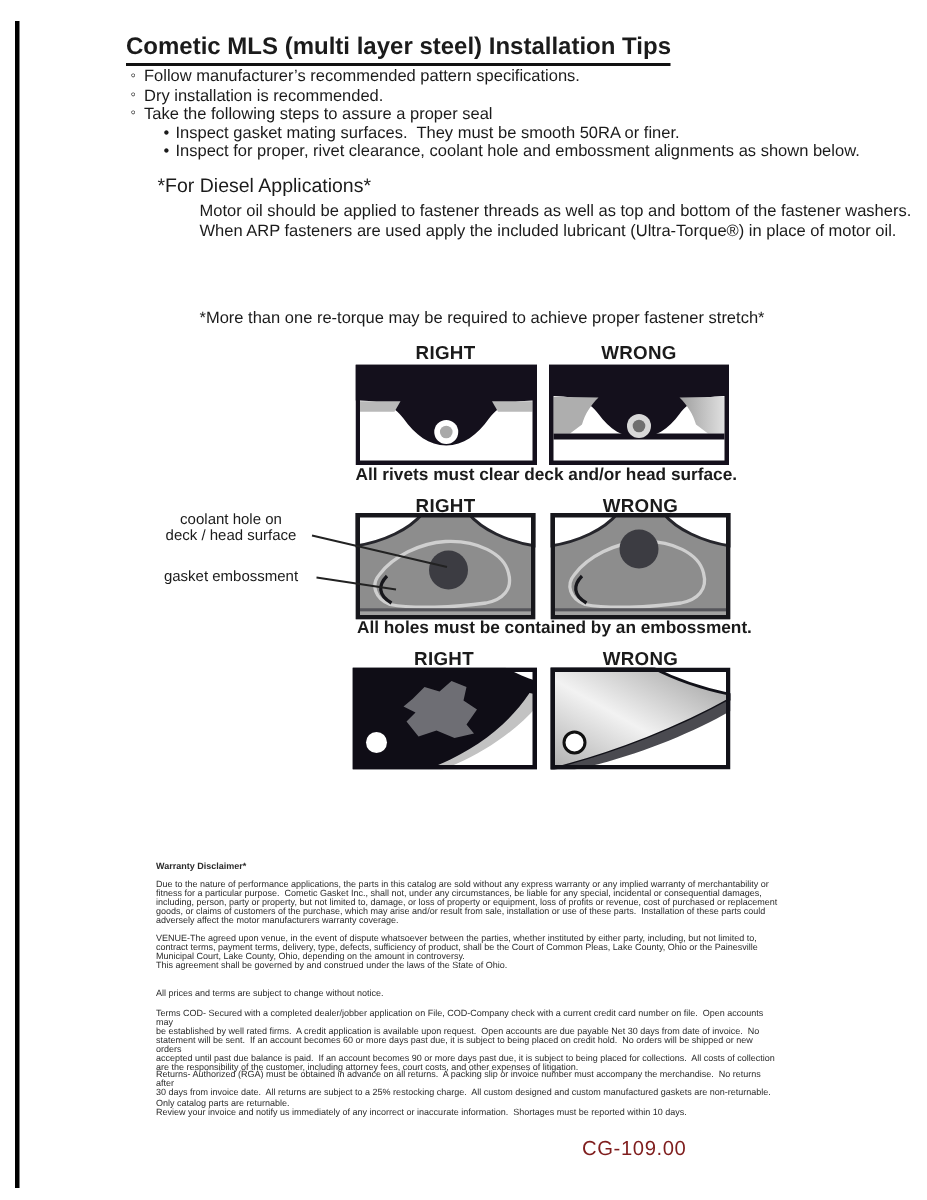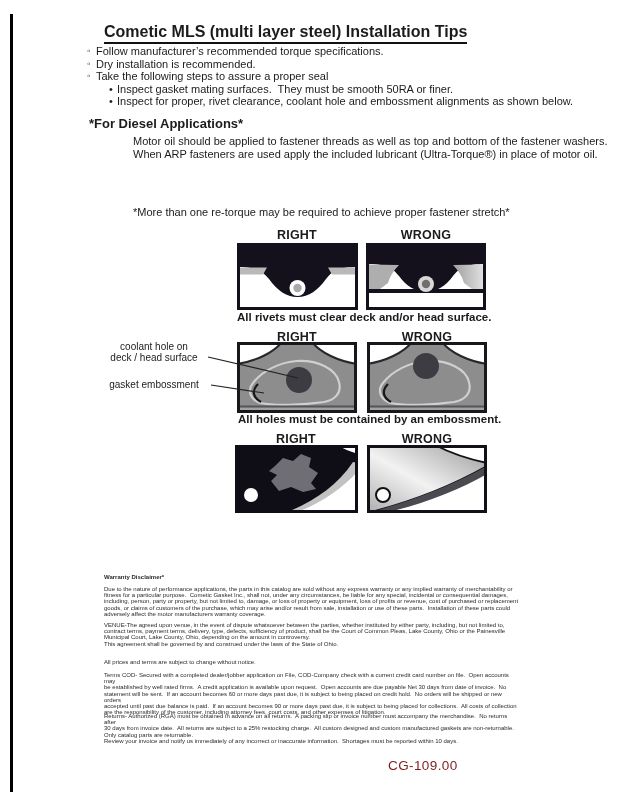--- a/index.html
+++ b/index.html
@@ -1,49 +1,49 @@
 <!DOCTYPE html>
 <html><head>
 <meta charset="utf-8">
 <style>
   html,body{margin:0;padding:0;background:#fff;}
   .page{position:relative;width:618px;height:800px;background:#ffffff;overflow:hidden;
         font-family:"Liberation Sans", sans-serif;color:#1b1b1b;}
   .edge-line{position:absolute;left:10px;top:14px;width:3px;height:778px;background:#000;}
-  .title{position:absolute;left:104px;top:23px;font-size:16px;font-weight:bold;
+  .title{position:absolute;left:84px;top:23px;font-size:16px;font-weight:bold;
          border-bottom:2px solid #111;padding-bottom:1px;display:inline-block;}
   .tip{position:absolute;left:87px;font-size:11px;line-height:12px;}
   .subtip{position:absolute;left:109px;font-size:11px;line-height:12px;}
   .marker-o{display:inline-block;width:9px;font-size:10px;vertical-align:1px;}
   .marker-o::before{content:"◦";}
   .marker-b{display:inline-block;width:8px;font-size:11px;}
   .marker-b::before{content:"•";}
   .tip-text{white-space:pre-wrap;}
-  .diesel-h{position:absolute;left:89px;top:116px;font-size:13px;font-weight:bold;}
+  .diesel-h{position:absolute;left:105px;top:116px;font-size:13px;font-weight:normal;}
   .body-par{position:absolute;left:89px;font-size:11px;line-height:12.6px;white-space:pre-wrap;margin-left:44px;}
   .dlabel{position:absolute;width:120px;text-align:center;font-size:12.5px;font-weight:bold;letter-spacing:.2px;}
   .panel{position:absolute;font-size:0;line-height:0;}
   .cap{position:absolute;font-size:11.5px;font-weight:bold;line-height:11.5px;white-space:pre-wrap;}
   .side-label{position:absolute;left:100px;width:108px;text-align:center;font-size:10px;line-height:11px;white-space:pre-wrap;}
   .leader{position:absolute;left:205px;top:340px;}
   .disc{position:absolute;left:104px;color:#2b2b2b;}
   .disc-inner{font-size:12px;line-height:12.2px;width:830px;transform:scale(0.5);transform-origin:0 0;white-space:pre-wrap;}
   .disc-head{font-weight:bold;}
   .pagenum{position:absolute;left:388px;top:758px;font-size:13.5px;color:#7f1d1d;letter-spacing:.4px;}
 </style>
 </head>
 <body>
 
 <div class="page">
 
   <div class="edge-line"></div>
 
   <div class="title">Cometic MLS (multi layer steel) Installation Tips</div>
 
-  <div class="tip" style="top:45px"><span class="marker-o"></span><span class="tip-text">Follow manufacturer’s recommended torque specifications.</span></div>
+  <div class="tip" style="top:45px"><span class="marker-o"></span><span class="tip-text">Follow manufacturer’s recommended pattern specifications.</span></div>
   <div class="tip" style="top:57.5px"><span class="marker-o"></span><span class="tip-text">Dry installation is recommended.</span></div>
   <div class="tip" style="top:70px"><span class="marker-o"></span><span class="tip-text">Take the following steps to assure a proper seal</span></div>
   <div class="subtip" style="top:82.5px"><span class="marker-b"></span><span class="tip-text">Inspect gasket mating surfaces.  They must be smooth 50RA or finer.</span></div>
   <div class="subtip" style="top:95px"><span class="marker-b"></span><span class="tip-text">Inspect for proper, rivet clearance, coolant hole and embossment alignments as shown below.</span></div>
 
   <div class="diesel-h">*For Diesel Applications*</div>
   <div class="body-par" style="top:135px">Motor oil should be applied to fastener threads as well as top and bottom of the fastener washers.
 When ARP fasteners are used apply the included lubricant (Ultra-Torque®) in place of motor oil.</div>
   <div class="body-par" style="top:205.5px">*More than one re-torque may be required to achieve proper fastener stretch*</div>
 

